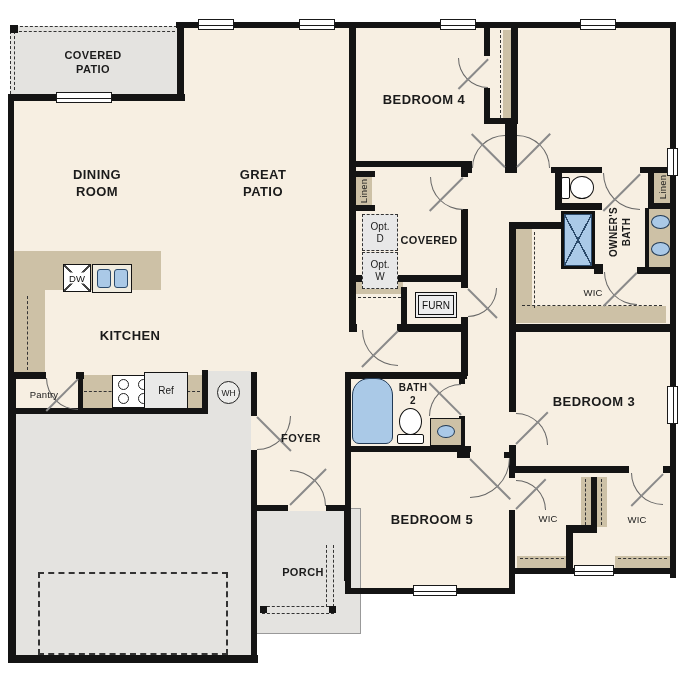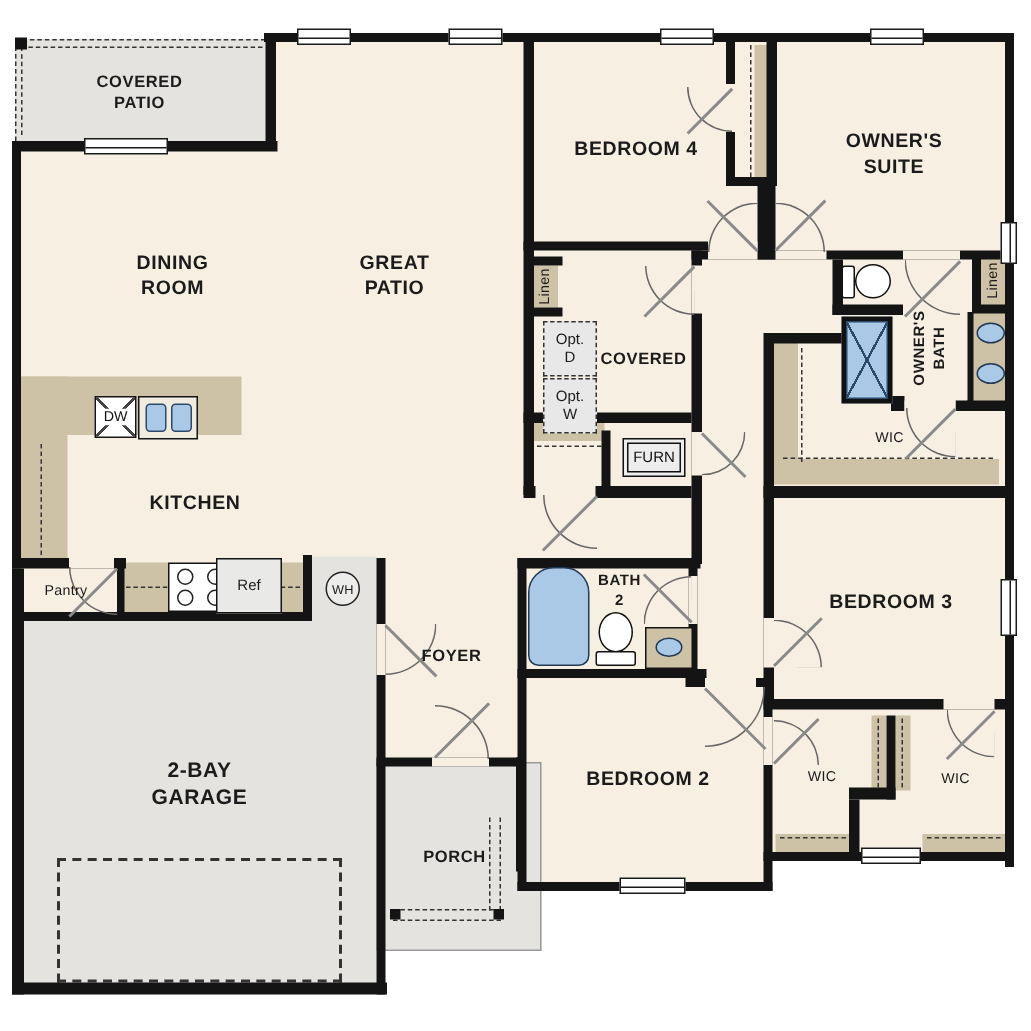--- a/index.html
+++ b/index.html
@@ -250,38 +250,34 @@
   <div class="oval" style="left:651px;top:242px;width:19px;height:14px"></div>
 
   <div class="tub" style="left:352px;top:378px;width:41px;height:66px"></div>
   <div class="bowl" style="left:399px;top:408px;width:23px;height:27px"></div>
   <div class="tank" style="left:397px;top:434px;width:27px;height:10px"></div>
   <div class="tan" style="left:430px;top:418px;width:32px;height:28px;border:1px solid #141414;box-sizing:border-box"></div>
   <div class="oval" style="left:437px;top:425px;width:18px;height:13px"></div>
 
   <div class="lbl lbl-m" style="left:93px;top:62px">COVERED
 PATIO</div>
-  <div class="lbl" style="left:115px;top:184px">DINING
+  <div class="lbl" style="left:97px;top:184px">DINING
 ROOM</div>
   <div class="lbl" style="left:263px;top:184px">GREAT
 PATIO</div>
   <div class="lbl" style="left:424px;top:100px">BEDROOM 4</div>
-  <div class="lbl" style="left:596px;top:103px">OWNER'S
-SUITE</div>
   <div class="lbl lbl-m" style="left:429px;top:240px">COVERED</div>
   <div class="lbl" style="left:130px;top:336px">KITCHEN</div>
   <div class="lbl lbl-s rot" style="left:620px;top:232px">OWNER'S
 BATH</div>
   <div class="lbl lbl-xs" style="left:593px;top:293px">WIC</div>
   <div class="lbl lbl-xs" style="left:44px;top:395px">Pantry</div>
   <div class="lbl lbl-m" style="left:301px;top:438px">FOYER</div>
-  <div class="lbl" style="left:133px;top:522px;font-size:14px">2-BAY
-GARAGE</div>
   <div class="lbl lbl-m" style="left:303px;top:572px">PORCH</div>
-  <div class="lbl" style="left:432px;top:520px">BEDROOM 2</div>
+  <div class="lbl" style="left:432px;top:520px">BEDROOM 5</div>
   <div class="lbl lbl-s" style="left:413px;top:394px">BATH
 2</div>
   <div class="lbl" style="left:594px;top:402px">BEDROOM 3</div>
   <div class="lbl lbl-xs" style="left:548px;top:519px">WIC</div>
   <div class="lbl lbl-xs" style="left:637px;top:520px">WIC</div>
   <div class="lbl lbl-xs rot" style="left:364px;top:191px">Linen</div>
   <div class="lbl lbl-xs rot" style="left:663px;top:187px">Linen</div>
 
 </div>
 

